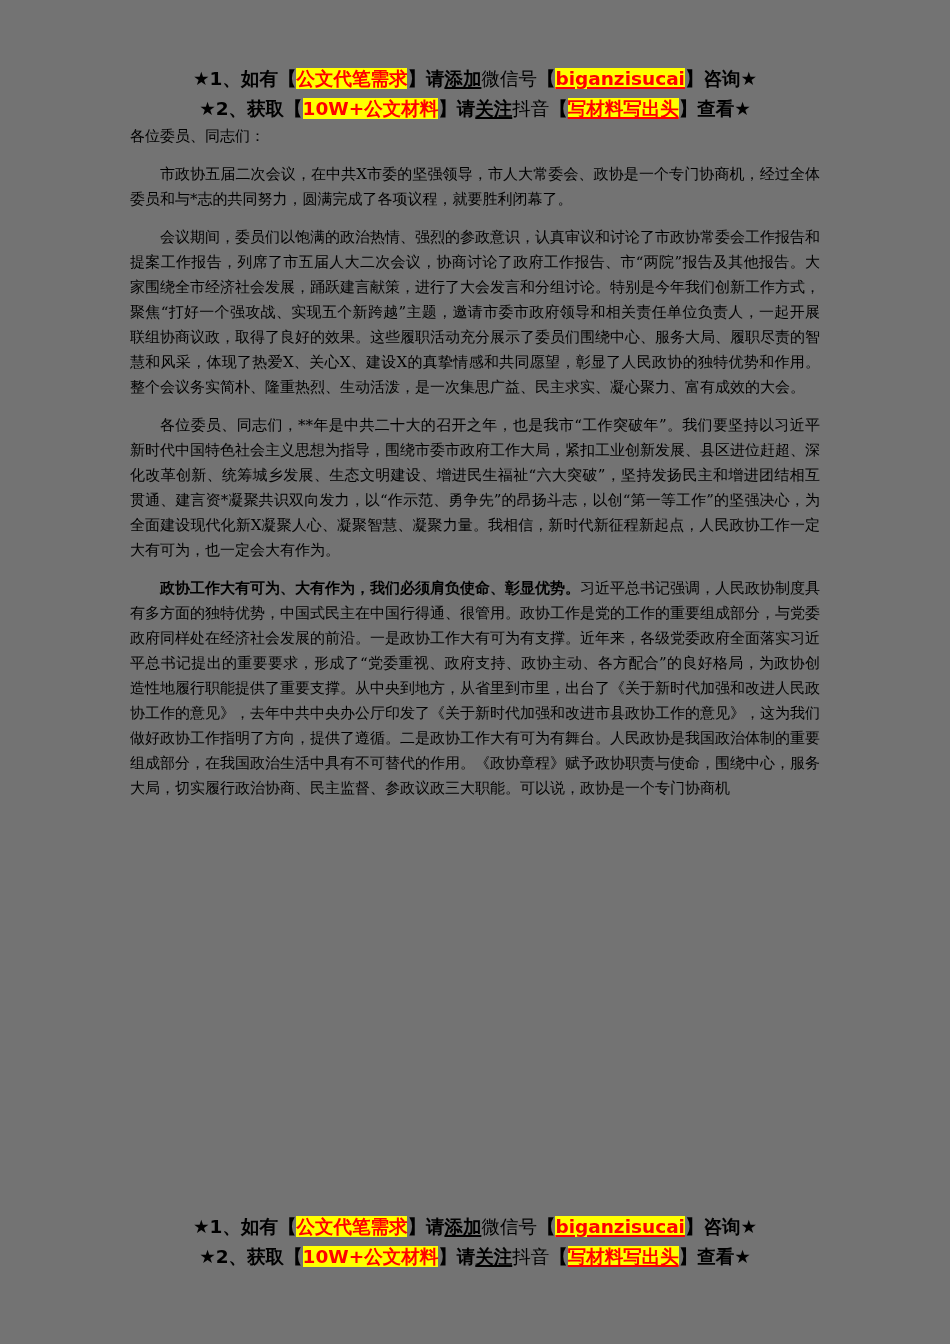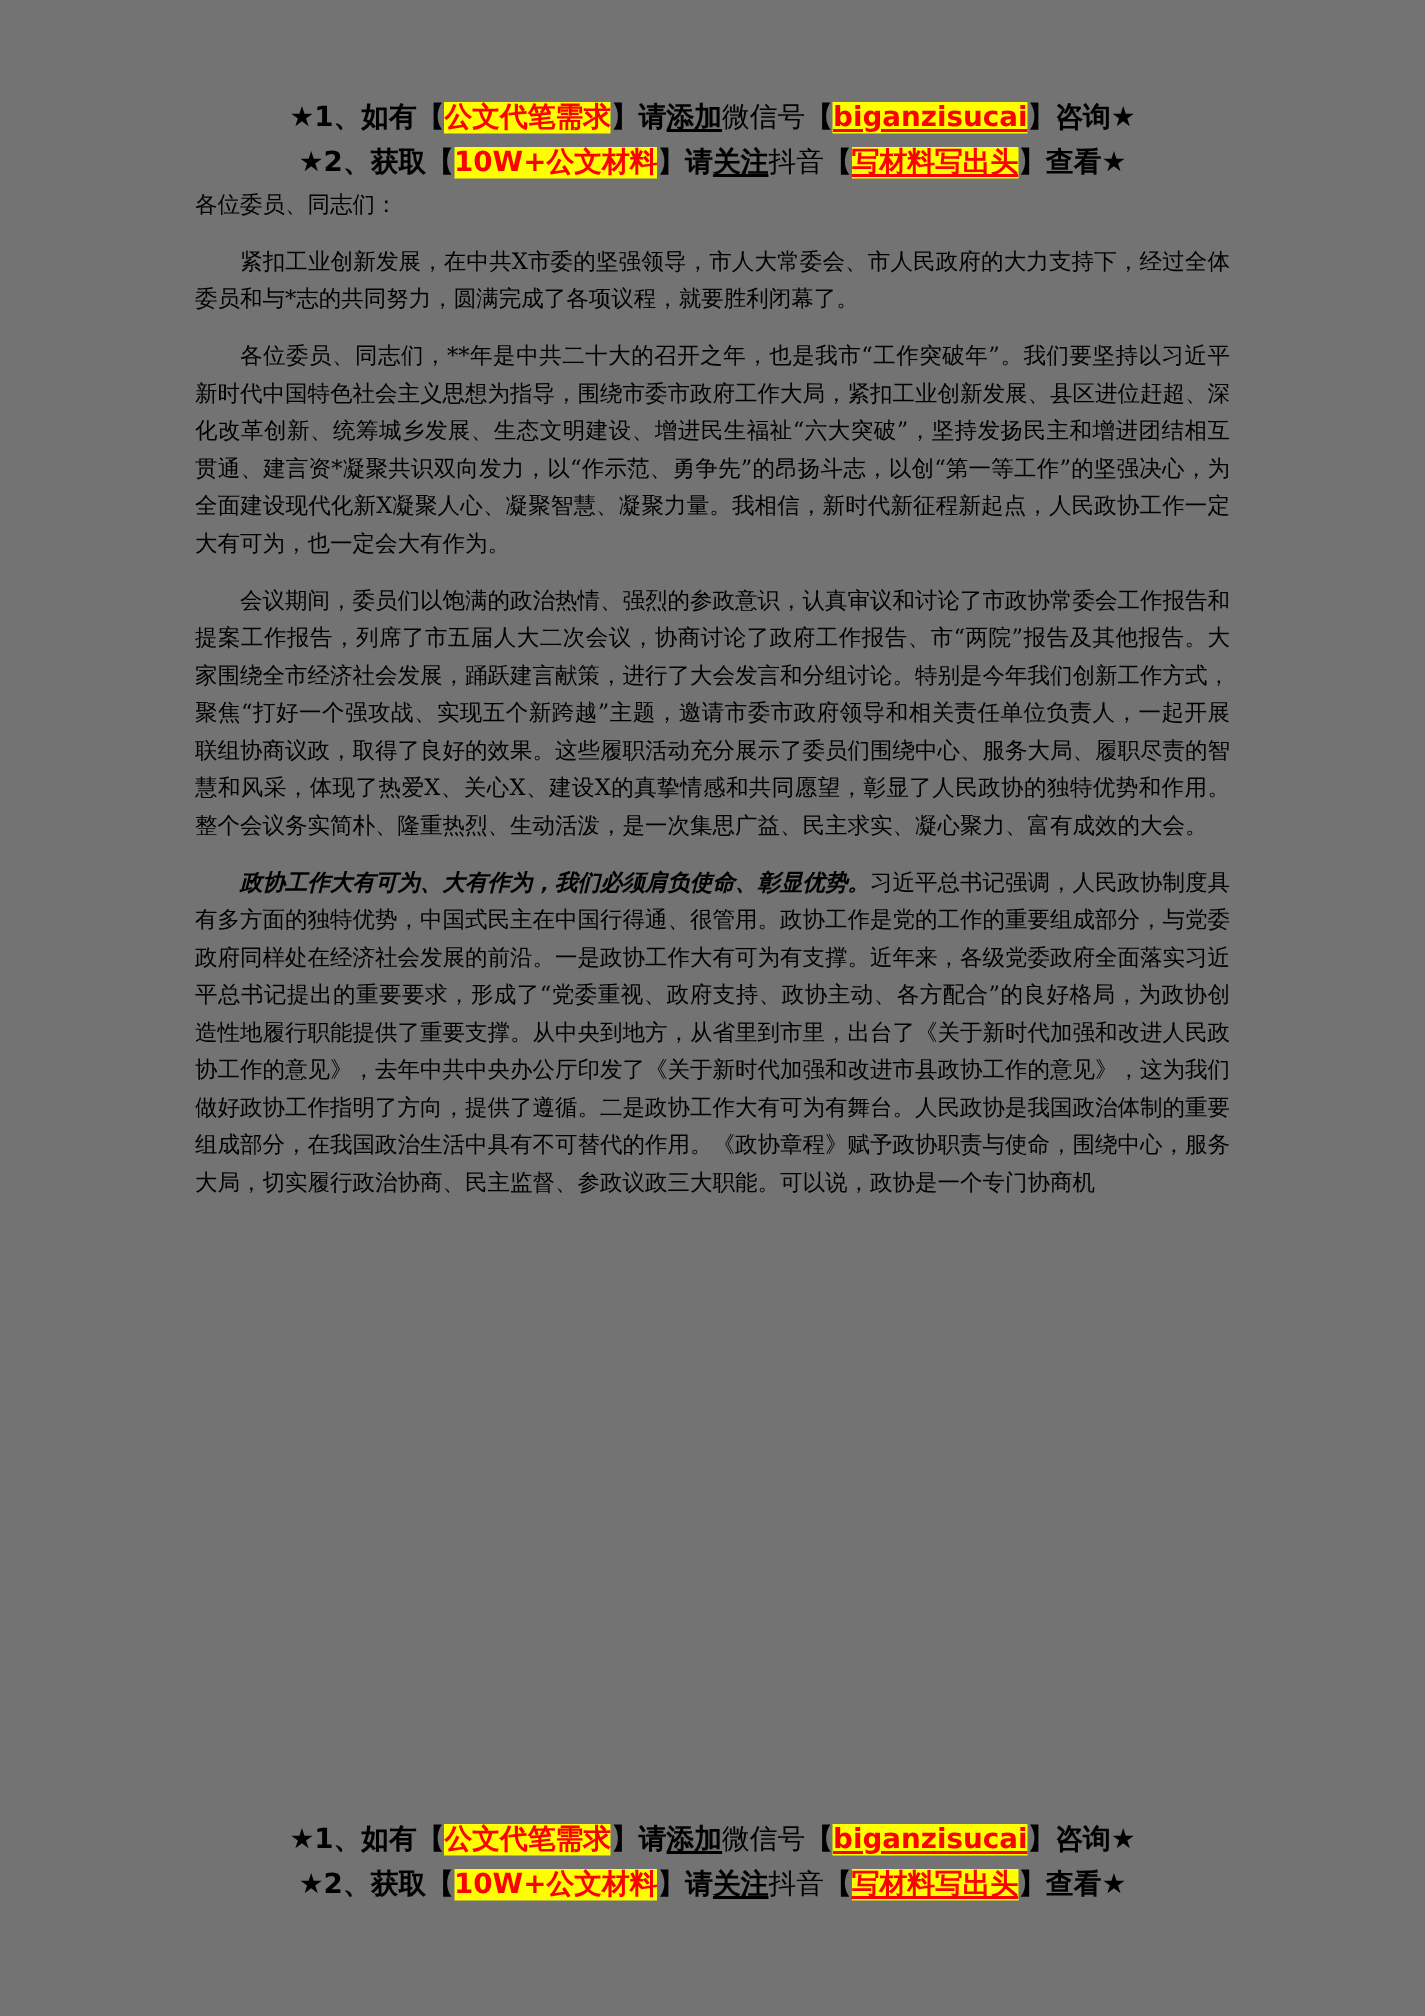--- a/index.html
+++ b/index.html
@@ -50,41 +50,41 @@
     margin-top: 0;
     font-size: 15px;
     line-height: 25px;
     text-align: justify;
     text-justify: inter-ideograph;
     color: #000000;
   }
   .doc p { margin: 0 0 13px 0; }
   .salutation { text-indent: 0; }
   .para { text-indent: 2em; }
-  .emphasis-lead { font-weight: 700; font-style: italic; }
+  .emphasis-lead { font-weight: 700; }
 </style>
 </head>
 <body>
 
 <div class="page">
 
   <div class="promo promo-top">
     <div class="promo-line">
       <span class="seg-b">★1、如有【</span><span class="seg-b hl">公文代笔需求</span><span class="seg-b">】请</span><span class="seg-b u">添加</span><span class="seg-reg">微信号</span><span class="seg-b">【</span><span class="seg-b hl u">biganzisucai</span><span class="seg-b">】咨询★</span>
     </div>
     <div class="promo-line">
       <span class="seg-b">★2、获取【</span><span class="seg-b hl">10W+公文材料</span><span class="seg-b">】请</span><span class="seg-b u">关注</span><span class="seg-reg">抖音</span><span class="seg-b">【</span><span class="seg-b hl u">写材料写出头</span><span class="seg-b">】查看★</span>
     </div>
   </div>
 
   <div class="doc">
     <p class="salutation">各位委员、同志们：</p>
-    <p class="para">紧扣工业创新发展，在中共X市委的坚强领导，市人大常委会、市人民政府的大力支持下，经过全体委员和与*志的共同努力，圆满完成了各项议程，就要胜利闭幕了。</p>
+    <p class="para">市政协五届二次会议，在中共X市委的坚强领导，市人大常委会、政协是一个专门协商机，经过全体委员和与*志的共同努力，圆满完成了各项议程，就要胜利闭幕了。</p>
+    <p class="para">会议期间，委员们以饱满的政治热情、强烈的参政意识，认真审议和讨论了市政协常委会工作报告和提案工作报告，列席了市五届人大二次会议，协商讨论了政府工作报告、市“两院”报告及其他报告。大家围绕全市经济社会发展，踊跃建言献策，进行了大会发言和分组讨论。特别是今年我们创新工作方式，聚焦“打好一个强攻战、实现五个新跨越”主题，邀请市委市政府领导和相关责任单位负责人，一起开展联组协商议政，取得了良好的效果。这些履职活动充分展示了委员们围绕中心、服务大局、履职尽责的智慧和风采，体现了热爱X、关心X、建设X的真挚情感和共同愿望，彰显了人民政协的独特优势和作用。整个会议务实简朴、隆重热烈、生动活泼，是一次集思广益、民主求实、凝心聚力、富有成效的大会。</p>
     <p class="para">各位委员、同志们，**年是中共二十大的召开之年，也是我市“工作突破年”。我们要坚持以习近平新时代中国特色社会主义思想为指导，围绕市委市政府工作大局，紧扣工业创新发展、县区进位赶超、深化改革创新、统筹城乡发展、生态文明建设、增进民生福祉“六大突破”，坚持发扬民主和增进团结相互贯通、建言资*凝聚共识双向发力，以“作示范、勇争先”的昂扬斗志，以创“第一等工作”的坚强决心，为全面建设现代化新X凝聚人心、凝聚智慧、凝聚力量。我相信，新时代新征程新起点，人民政协工作一定大有可为，也一定会大有作为。</p>
-    <p class="para">会议期间，委员们以饱满的政治热情、强烈的参政意识，认真审议和讨论了市政协常委会工作报告和提案工作报告，列席了市五届人大二次会议，协商讨论了政府工作报告、市“两院”报告及其他报告。大家围绕全市经济社会发展，踊跃建言献策，进行了大会发言和分组讨论。特别是今年我们创新工作方式，聚焦“打好一个强攻战、实现五个新跨越”主题，邀请市委市政府领导和相关责任单位负责人，一起开展联组协商议政，取得了良好的效果。这些履职活动充分展示了委员们围绕中心、服务大局、履职尽责的智慧和风采，体现了热爱X、关心X、建设X的真挚情感和共同愿望，彰显了人民政协的独特优势和作用。整个会议务实简朴、隆重热烈、生动活泼，是一次集思广益、民主求实、凝心聚力、富有成效的大会。</p>
     <p class="para"><span class="emphasis-lead">政协工作大有可为、大有作为，我们必须肩负使命、彰显优势。</span><span>习近平总书记强调，人民政协制度具有多方面的独特优势，中国式民主在中国行得通、很管用。政协工作是党的工作的重要组成部分，与党委政府同样处在经济社会发展的前沿。一是政协工作大有可为有支撑。近年来，各级党委政府全面落实习近平总书记提出的重要要求，形成了“党委重视、政府支持、政协主动、各方配合”的良好格局，为政协创造性地履行职能提供了重要支撑。从中央到地方，从省里到市里，出台了《关于新时代加强和改进人民政协工作的意见》，去年中共中央办公厅印发了《关于新时代加强和改进市县政协工作的意见》，这为我们做好政协工作指明了方向，提供了遵循。二是政协工作大有可为有舞台。人民政协是我国政治体制的重要组成部分，在我国政治生活中具有不可替代的作用。《政协章程》赋予政协职责与使命，围绕中心，服务大局，切实履行政治协商、民主监督、参政议政三大职能。可以说，政协是一个专门协商机</span></p>
   </div>
 
   <div class="promo promo-bottom">
     <div class="promo-line">
       <span class="seg-b">★1、如有【</span><span class="seg-b hl">公文代笔需求</span><span class="seg-b">】请</span><span class="seg-b u">添加</span><span class="seg-reg">微信号</span><span class="seg-b">【</span><span class="seg-b hl u">biganzisucai</span><span class="seg-b">】咨询★</span>
     </div>
     <div class="promo-line">
       <span class="seg-b">★2、获取【</span><span class="seg-b hl">10W+公文材料</span><span class="seg-b">】请</span><span class="seg-b u">关注</span><span class="seg-reg">抖音</span><span class="seg-b">【</span><span class="seg-b hl u">写材料写出头</span><span class="seg-b">】查看★</span>
     </div>

